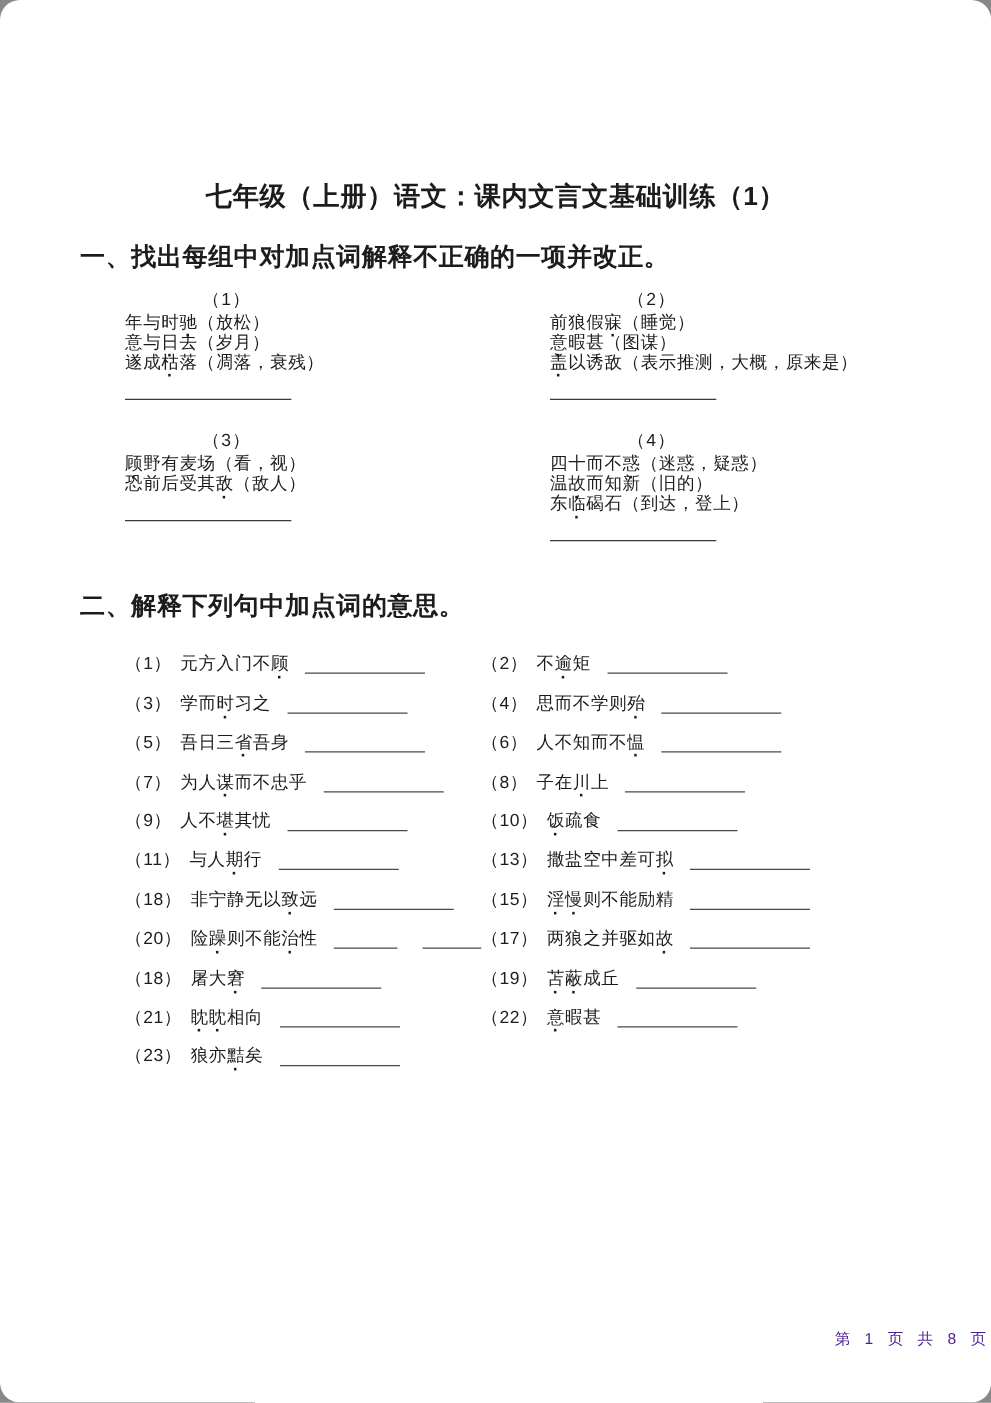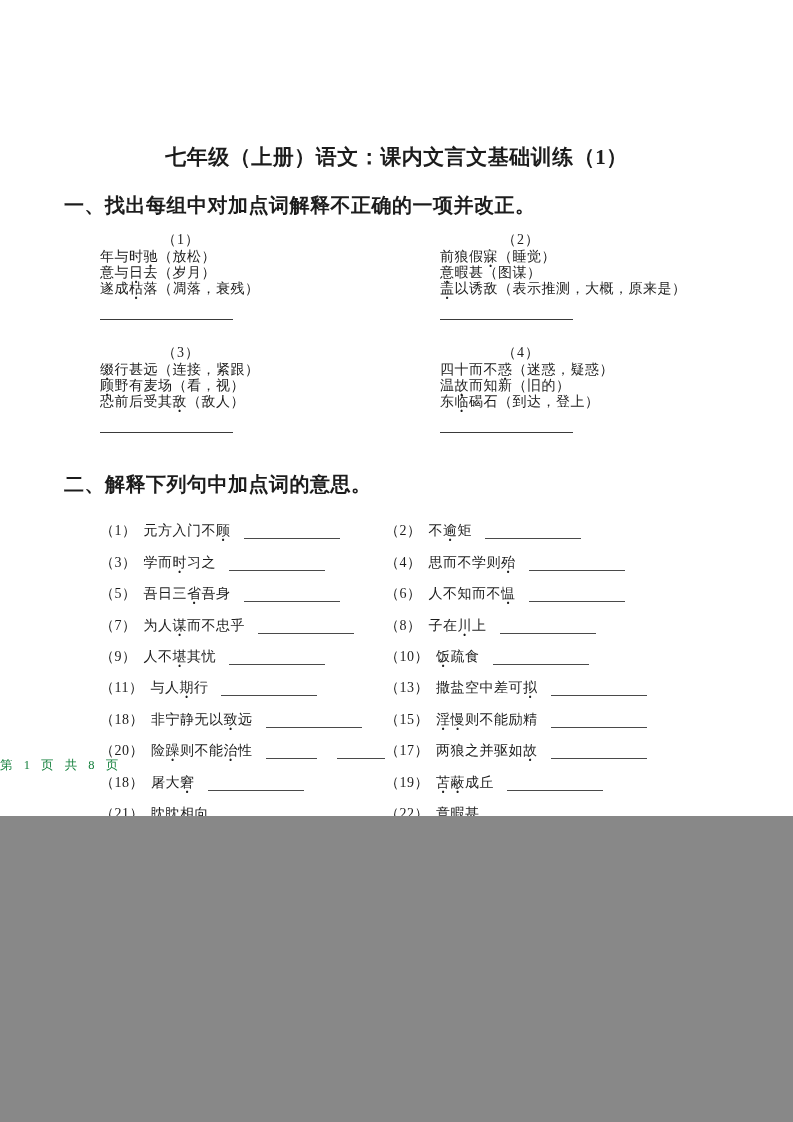--- a/index.html
+++ b/index.html
@@ -1,24 +1,25 @@
 <!DOCTYPE html>
 <html><head>
 <meta charset="utf-8">
 <style>
   html, body { margin: 0; padding: 0; background: #888; }
   .page {
     position: relative;
     width: 793px;
-    height: 816px;
+    height: 1122px;
     margin: 0 auto;
     background: #ffffff;
-    font-family: Liberation Serif, serif;
+    font-family: Liberation Sans, sans-serif;
     color: #1c1c1c;
     overflow: hidden;
+    border-radius: 16px;
   }
   .title {
     margin: 0;
     padding-top: 143px;
     text-align: center;
     font-size: 21px;
     font-weight: bold;
     letter-spacing: 0.5px;
   }
   .sec-heading {
@@ -83,24 +84,24 @@
     transform: translateX(-50%);
     font-weight: bold;
     font-size: 1em;
     line-height: 1;
   }
   .footer {
     position: absolute;
     left: 0;
     right: 0;
     bottom: 42px;
-    text-align: left;
+    text-align: right;
     font-size: 12.5px;
     letter-spacing: 4px;
-    color: #15803d;
+    color: #4c1d95;
   }
 </style>
 </head>
 <body>
 
 <div class="page">
   <h1 class="title">七年级（上册）语文：课内文言文基础训练（1）</h1>
 
   <div class="sec-heading">一、找出每组中对加点词解释不正确的一项并改正。</div>
   <div class="groups" id="groups">
@@ -113,21 +114,20 @@
       </div>
       <div class="group">
         <div class="group-label">（2）</div>
         <div class="group-item"><span>前</span><span>狼</span><span>假</span><span class="dot">寐</span><span>（</span><span>睡</span><span>觉</span><span>）</span></div>
         <div class="group-item"><span class="dot">意</span><span>暇</span><span>甚</span><span>（</span><span>图</span><span>谋</span><span>）</span></div>
         <div class="group-item"><span class="dot">盖</span><span>以</span><span>诱</span><span>敌</span><span>（</span><span>表</span><span>示</span><span>推</span><span>测</span><span>，</span><span>大</span><span>概</span><span>，</span><span>原</span><span>来</span><span>是</span><span>）</span></div>
         <div class="answer-line"></div>
       </div>
       <div class="group">
         <div class="group-label">（3）</div>
-        <div class="group-item"><span class="dot">缀</span><span>行</span><span>甚</span><span>远</span><span>（</span><span>连</span><span>接</span><span>，</span><span>紧</span><span>跟</span><span>）</span></div>
         <div class="group-item"><span class="dot">顾</span><span>野</span><span>有</span><span>麦</span><span>场</span><span>（</span><span>看</span><span>，</span><span>视</span><span>）</span></div>
         <div class="group-item"><span>恐</span><span>前</span><span>后</span><span>受</span><span>其</span><span class="dot">敌</span><span>（</span><span>敌</span><span>人</span><span>）</span></div>
         <div class="answer-line"></div>
       </div>
       <div class="group">
         <div class="group-label">（4）</div>
         <div class="group-item"><span>四</span><span>十</span><span>而</span><span>不</span><span class="dot">惑</span><span>（</span><span>迷</span><span>惑</span><span>，</span><span>疑</span><span>惑</span><span>）</span></div>
         <div class="group-item"><span>温</span><span class="dot">故</span><span>而</span><span>知</span><span>新</span><span>（</span><span>旧</span><span>的</span><span>）</span></div>
         <div class="group-item"><span>东</span><span class="dot">临</span><span>碣</span><span>石</span><span>（</span><span>到</span><span>达</span><span>，</span><span>登</span><span>上</span><span>）</span></div>
         <div class="answer-line"></div>

